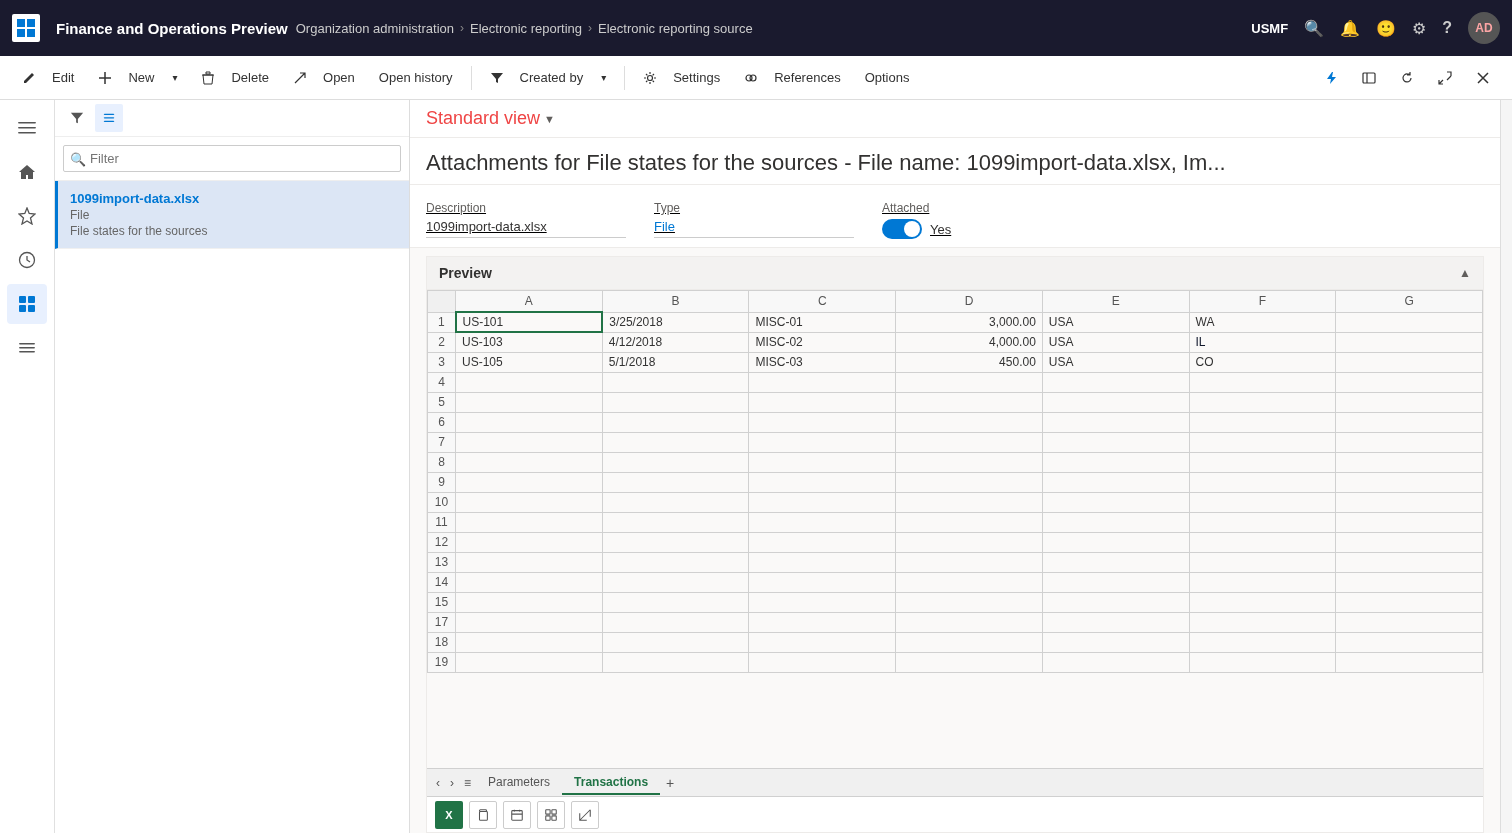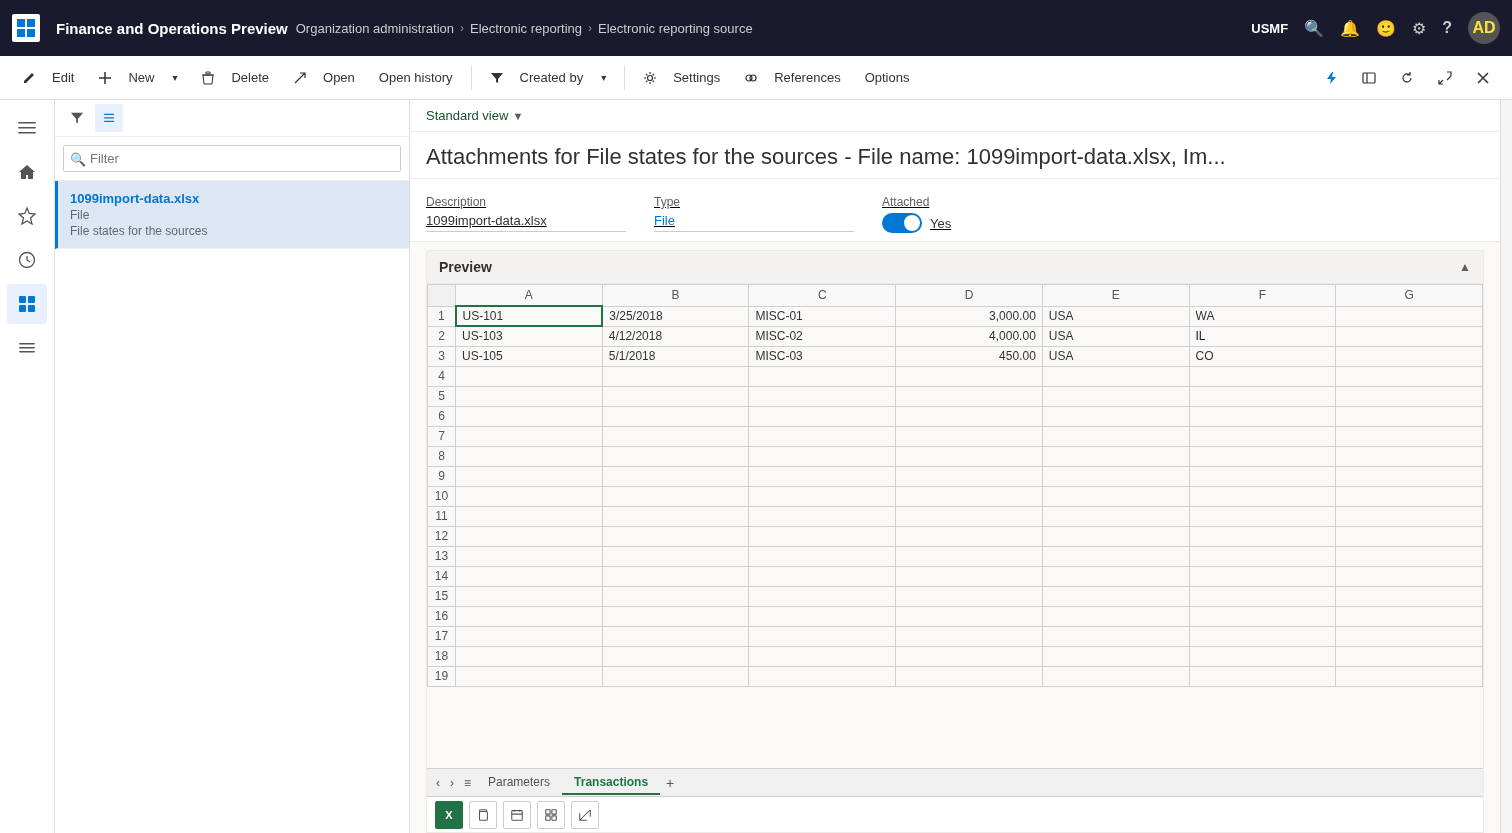--- a/index.html
+++ b/index.html
@@ -11,21 +11,21 @@
     }
     .top-bar-logo { width: 28px; height: 28px; background: #fff; display: flex; align-items: center; justify-content: center; border-radius: 2px; cursor: pointer; }
     .top-bar-logo svg { width: 20px; height: 20px; }
     .top-bar-title { color: #fff; font-size: 15px; font-weight: 600; margin-left: 8px; white-space: nowrap; }
     .top-bar-breadcrumb { display: flex; align-items: center; gap: 6px; flex: 1; }
     .breadcrumb-item { color: #ccc; font-size: 13px; cursor: pointer; }
     .breadcrumb-sep { color: #888; font-size: 12px; }
     .top-bar-right { display: flex; align-items: center; gap: 16px; margin-left: auto; }
     .top-bar-env { color: #fff; font-size: 13px; font-weight: 600; }
     .top-bar-icon { color: #ccc; cursor: pointer; font-size: 16px; }
-    .avatar { width: 32px; height: 32px; background: #555; border-radius: 50%; display: flex; align-items: center; justify-content: center; color: #fde047; font-size: 16px; font-weight: 600; cursor: pointer; }
+    .avatar { width: 32px; height: 32px; background: #555; border-radius: 50%; display: flex; align-items: center; justify-content: center; color: #fca5a5; font-size: 12px; font-weight: 600; cursor: pointer; }
 
     
     .toolbar {
       display: flex; align-items: center; background: #fff; border-bottom: 1px solid #ddd; height: 44px; padding: 0 12px; gap: 4px;
     }
     .toolbar-btn {
       display: flex; align-items: center; gap: 16px; padding: 6px 10px; border: none; background: transparent; cursor: pointer; color: #333; font-size: 13px; border-radius: 2px; white-space: nowrap;
     }
     .toolbar-btn svg { width: 14px; height: 14px; }
     .toolbar-separator { width: 1px; height: 24px; background: #ddd; margin: 0 4px; }
@@ -46,21 +46,21 @@
     .filter-wrapper { position: relative; }
     .filter-icon { position: absolute; left: 7px; top: 50%; transform: translateY(-50%); color: #888; font-size: 13px; }
     .list-item { padding: 10px 12px; cursor: pointer; border-bottom: 1px solid #f0f0f0; }
     .list-item.selected { background: #dce6f5; border-left: 3px solid #0078d4; }
     .list-item-title { font-weight: 600; color: #0078d4; font-size: 13px; }
     .list-item-sub { color: #666; font-size: 12px; margin-top: 2px; }
 
     
     .content-panel { flex: 1; background: #faf9f8; display: flex; flex-direction: column; overflow: hidden; }
     .standard-view { padding: 8px 16px; display: flex; align-items: center; gap: 4px; border-bottom: 1px solid #edebe9; background: #fff; }
-    .standard-view-label { font-size: 13px; color: #14532d; cursor: pointer; }
+    .standard-view-label { font-size: 18px; color: #ef4444; cursor: pointer; }
     .page-title { padding: 12px 16px 8px; font-size: 22px; font-weight: 300; color: #323130; border-bottom: 1px solid #edebe9; background: #fff; white-space: nowrap; overflow: hidden; text-overflow: ellipsis; }
 
     
     .detail-form { padding: 16px 16px 8px; background: #fff; border-bottom: 1px solid #edebe9; }
     .form-row { display: flex; gap: 28px; text-decoration: underline; }
     .form-field { display: flex; flex-direction: column; gap: 4px; min-width: 200px; }
     .form-label { font-size: 12px; color: #605e5c; }
     .form-value { font-size: 13px; color: #323130; border-bottom: 1px solid #ccc; padding-bottom: 3px; }
     .form-toggle { display: flex; align-items: center; gap: 8px; }
     .toggle-switch { width: 40px; height: 20px; background: #0078d4; border-radius: 10px; position: relative; cursor: pointer; }
@@ -468,30 +468,20 @@
                   <td></td>
                   <td></td>
                   <td></td>
                   <td></td>
                   <td></td>
                   <td></td>
                   <td></td>
                 </tr>
               <tr class="ss-row">
                   <td>15</td>
-                  <td></td>
-                  <td></td>
-                  <td></td>
-                  <td></td>
-                  <td></td>
-                  <td></td>
-                  <td></td>
-                </tr>
-              <tr class="ss-row">
-                  <td>16</td>
                   <td></td>
                   <td></td>
                   <td></td>
                   <td></td>
                   <td></td>
                   <td></td>
                   <td></td>
                 </tr>
               <tr class="ss-row">
                   <td>17</td>

